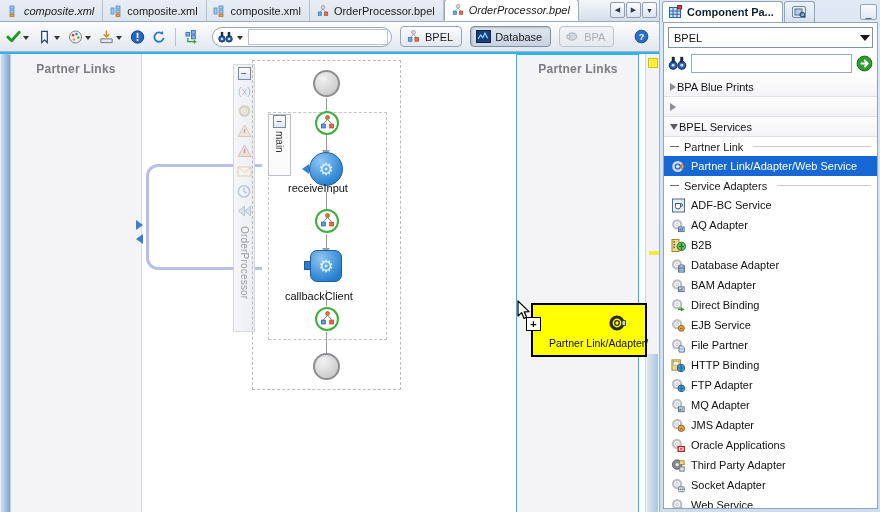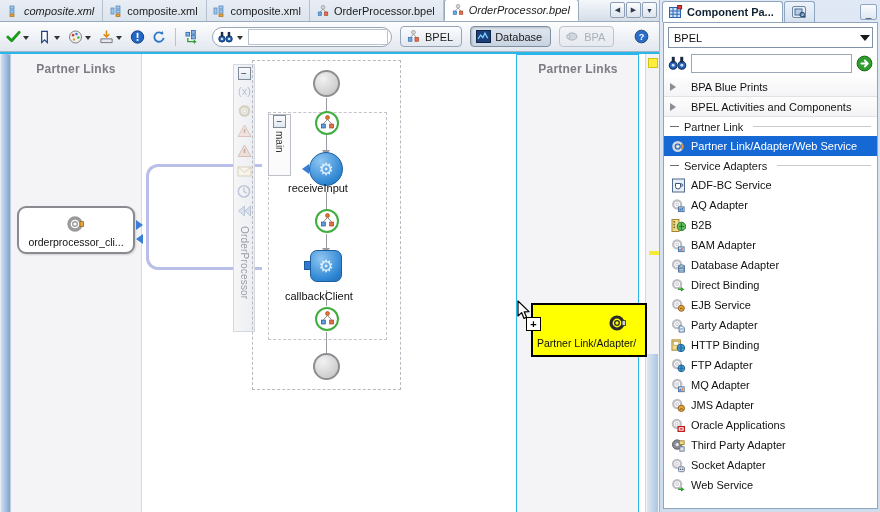--- a/index.html
+++ b/index.html
@@ -235,21 +235,21 @@
   }
 
   
   .dragghost {
     position:absolute; left:531px; top:249px; width:116px; height:54px;
     background:#ffff00; border:2px solid #000;
     z-index: 40;
     display:flex; flex-direction:column; justify-content:flex-end;
   }
   .dragghost .gear { position:absolute; right:16px; top:7px; font-size:20px; color:#000; }
-  .dragghost .glbl { font-size:10.5px; color:#111; padding:0 0 6px 4px; white-space:nowrap; }
+  .dragghost .glbl { font-size:10.5px; color:#111; padding:0 0 6px 16px; white-space:nowrap; }
   .cursor {
     position:absolute; left:517px; top:246px; z-index:50; pointer-events:none;
   }
   .plusbadge {
     position:absolute; left:526px; top:263px; width:15px;height:14px;
     background:#fff; border:1px solid #000; z-index:51;
     display:flex;align-items:center;justify-content:center;
     font-size:11px; line-height:1; color:#000; font-weight:bold;
   }
 
@@ -299,21 +299,21 @@
   .psearch {
     margin:4px 4px 3px 4px; height:22px;
     display:flex; align-items:center; gap:4px;
   }
   .psearch input {
     flex:1; height:19px; border:1px solid #9aa7b7; background:#fff;
     font-size:11px; padding:0 3px;
   }
   .plist { flex:1; overflow:hidden; background:#fff; }
   .grouprow {
-    height:20px; display:flex; align-items:center; gap:15px;
+    height:20px; display:flex; align-items:center; gap:1px;
     padding-left:6px; font-size:11px; color:#111;
     border-bottom:1px solid #e2e2e6;
     background: linear-gradient(to bottom,#fdfdfd,#f4f4f6);
   }
   .tri { width:0;height:0; }
   .tri.closed { border-top:4px solid transparent;border-bottom:4px solid transparent;border-left:6px solid #8b8b93; }
   .tri.open { border-left:4px solid transparent;border-right:4px solid transparent;border-top:6px solid #5a5a62; }
   .secrow {
     height:19px; display:flex; align-items:center; gap:5px;
     padding:0 6px 0 6px; font-size:11px; color:#1a1a1a;
@@ -648,30 +648,20 @@
             <line x1="7" y1="3.6" x2="3.6" y2="7.2" stroke="#777" stroke-width=".7"></line>
             <line x1="7" y1="3.6" x2="10.4" y2="7.2" stroke="#777" stroke-width=".7"></line>
             <rect x="2" y="7.4" width="3.2" height="3.2" fill="#5f9fe0" stroke="#25578f" stroke-width=".6"></rect>
             <rect x="8.8" y="7.4" width="3.2" height="3.2" fill="#e0714f" stroke="#a83d22" stroke-width=".6"></rect>
           </svg>
       </div>
 
       <div class="endcircle" style="left:171px; top:299px;"></div>
     </div>
 
-    <div class="plnode" style="left:17px; top:152px;">
-      <span class="ico16" style="width:22px;height:22px;font-size:18px;">
-        <svg width="22" height="22" viewBox="0 0 22 22">
-            <circle cx="10" cy="11" r="6" fill="none" stroke="#9b9b9b" stroke-width="3.4"></circle>
-            <circle cx="10" cy="11" r="2.3" fill="#fff" stroke="#9b9b9b" stroke-width="1.4"></circle>
-            <rect x="15" y="8.6" width="3.4" height="5" fill="#e8a33d" stroke="#a06b1d" stroke-width=".8"></rect>
-          </svg>
-      </span>
-      <span class="lbl">orderprocessor_cli...</span>
-    </div>
     <div class="port r" style="left:136px; top:166px;"></div>
     <div class="port l" style="left:136px; top:180px;"></div>
 
     <div class="lane lane-right">
       <div class="lane-title">Partner Links</div>
     </div>
     <div class="focusborder"></div>
 
     <div class="vscroll-right">
       <div class="rthumb"></div>
@@ -756,21 +746,24 @@
       </div>
 
       <div class="plist">
 
         <div class="grouprow">
           <span class="tri closed"></span>
           <span>BPA Blue Prints</span>
         </div>
         <div class="grouprow">
           <span class="tri closed"></span>
-          <span>BPEL Activities and Components</span>
+        </div>
+        <div class="grouprow">
+          <span class="tri open"></span>
+          <span>BPEL Services</span>
         </div>
 
         <div class="secrow">
           <span class="dash"></span>
           <span>Partner Link</span>
           <span class="rule"></span>
         </div>
         <div class="itemrow selected">
           <span class="ico16">
             <svg width="15" height="15" viewBox="0 0 16 16">
@@ -819,45 +812,45 @@
                 <rect x="2.4" y="8.6" width="1.6" height="1.6" fill="#7d6b2a"></rect>
                 <circle cx="10.4" cy="8.4" r="4.2" fill="#5fc05f" stroke="#2b7a2b"></circle>
                 <path d="M8 8.4 h5 M10.4 5 v7" stroke="#1f5c1f" stroke-width=".8"></path>
               </svg>
           </span>
           <span>B2B</span>
         </div>
         <div class="itemrow">
           <span class="ico16">
             <svg width="15" height="15" viewBox="0 0 16 16">
-                <circle cx="6.6" cy="6.8" r="4.3" fill="none" stroke="#bfbfc6" stroke-width="2.4"></circle>
-                <circle cx="6.6" cy="6.8" r="1.5" fill="#fff" stroke="#bfbfc6"></circle>
-                <rect x="8" y="9.5" width="6" height="5" fill="#dfeaf6" stroke="#4a6f99"></rect>
-                <rect x="9" y="11.6" width="1.3" height="2" fill="#2a63b5"></rect>
-                <rect x="11" y="10.4" width="1.3" height="3.2" fill="#c04040"></rect>
-              </svg>
-          </span>
-          <span>BAM Adapter</span>
-        </div>
-        <div class="itemrow">
-          <span class="ico16">
-            <svg width="15" height="15" viewBox="0 0 16 16">
                 <circle cx="6.4" cy="6.8" r="4.3" fill="none" stroke="#bfbfc6" stroke-width="2.4"></circle>
                 <circle cx="6.4" cy="6.8" r="1.5" fill="#fff" stroke="#bfbfc6"></circle>
                 <rect x="8.2" y="8.6" width="6" height="6.4" fill="#cfe0f2" stroke="#39608c"></rect>
                 <ellipse cx="11.2" cy="8.6" rx="3" ry="1.2" fill="#e8f1fa" stroke="#39608c"></ellipse>
                 <line x1="8.2" y1="11.2" x2="14.2" y2="11.2" stroke="#39608c" stroke-width=".7"></line>
                 <line x1="8.2" y1="13" x2="14.2" y2="13" stroke="#39608c" stroke-width=".7"></line>
               </svg>
           </span>
           <span>Database Adapter</span>
         </div>
         <div class="itemrow">
           <span class="ico16">
             <svg width="15" height="15" viewBox="0 0 16 16">
+                <circle cx="6.6" cy="6.8" r="4.3" fill="none" stroke="#bfbfc6" stroke-width="2.4"></circle>
+                <circle cx="6.6" cy="6.8" r="1.5" fill="#fff" stroke="#bfbfc6"></circle>
+                <rect x="8" y="9.5" width="6" height="5" fill="#dfeaf6" stroke="#4a6f99"></rect>
+                <rect x="9" y="11.6" width="1.3" height="2" fill="#2a63b5"></rect>
+                <rect x="11" y="10.4" width="1.3" height="3.2" fill="#c04040"></rect>
+              </svg>
+          </span>
+          <span>BAM Adapter</span>
+        </div>
+        <div class="itemrow">
+          <span class="ico16">
+            <svg width="15" height="15" viewBox="0 0 16 16">
                 <circle cx="6.6" cy="6.6" r="4.3" fill="none" stroke="#bfbfc6" stroke-width="2.4"></circle>
                 <circle cx="6.6" cy="6.6" r="1.5" fill="#fff" stroke="#bfbfc6"></circle>
                 <path d="M7.5 12 h5 l-1.8 -1.8 M12.5 12 l-1.8 1.8" stroke="#2f9e2f" stroke-width="1.6" fill="none"></path>
               </svg>
           </span>
           <span>Direct Binding</span>
         </div>
         <div class="itemrow">
           <span class="ico16">
             <svg width="15" height="15" viewBox="0 0 16 16">
@@ -872,21 +865,21 @@
         <div class="itemrow">
           <span class="ico16">
             <svg width="15" height="15" viewBox="0 0 16 16">
                 <circle cx="6.4" cy="6.6" r="4.3" fill="none" stroke="#bfbfc6" stroke-width="2.4"></circle>
                 <circle cx="6.4" cy="6.6" r="1.5" fill="#fff" stroke="#bfbfc6"></circle>
                 <path d="M8.6 8.4 h3.6 l2 2 v4.6 h-5.6 z" fill="#ecf4fc" stroke="#4a6f99"></path>
                 <line x1="9.6" y1="11" x2="13.2" y2="11" stroke="#6f8fb5" stroke-width=".7"></line>
                 <line x1="9.6" y1="12.6" x2="13.2" y2="12.6" stroke="#6f8fb5" stroke-width=".7"></line>
               </svg>
           </span>
-          <span>Party Adapter</span>
+          <span>File Partner</span>
         </div>
         <div class="itemrow">
           <span class="ico16">
             <svg width="15" height="15" viewBox="0 0 16 16">
                 <rect x="1" y="2" width="9" height="11" fill="#f2d98e" stroke="#a5872f"></rect>
                 <rect x="2.4" y="3.6" width="6" height="4" fill="#fff" stroke="#a5872f" stroke-width=".6"></rect>
                 <circle cx="10.6" cy="10.6" r="4" fill="#4aa3d8" stroke="#1d5f8e"></circle>
                 <path d="M6.6 10.6 h8 M10.6 6.6 q1.9 4 0 8 q-1.9 -4 0 -8" stroke="#1d5f8e" stroke-width=".7" fill="none"></path>
               </svg>
           </span>

